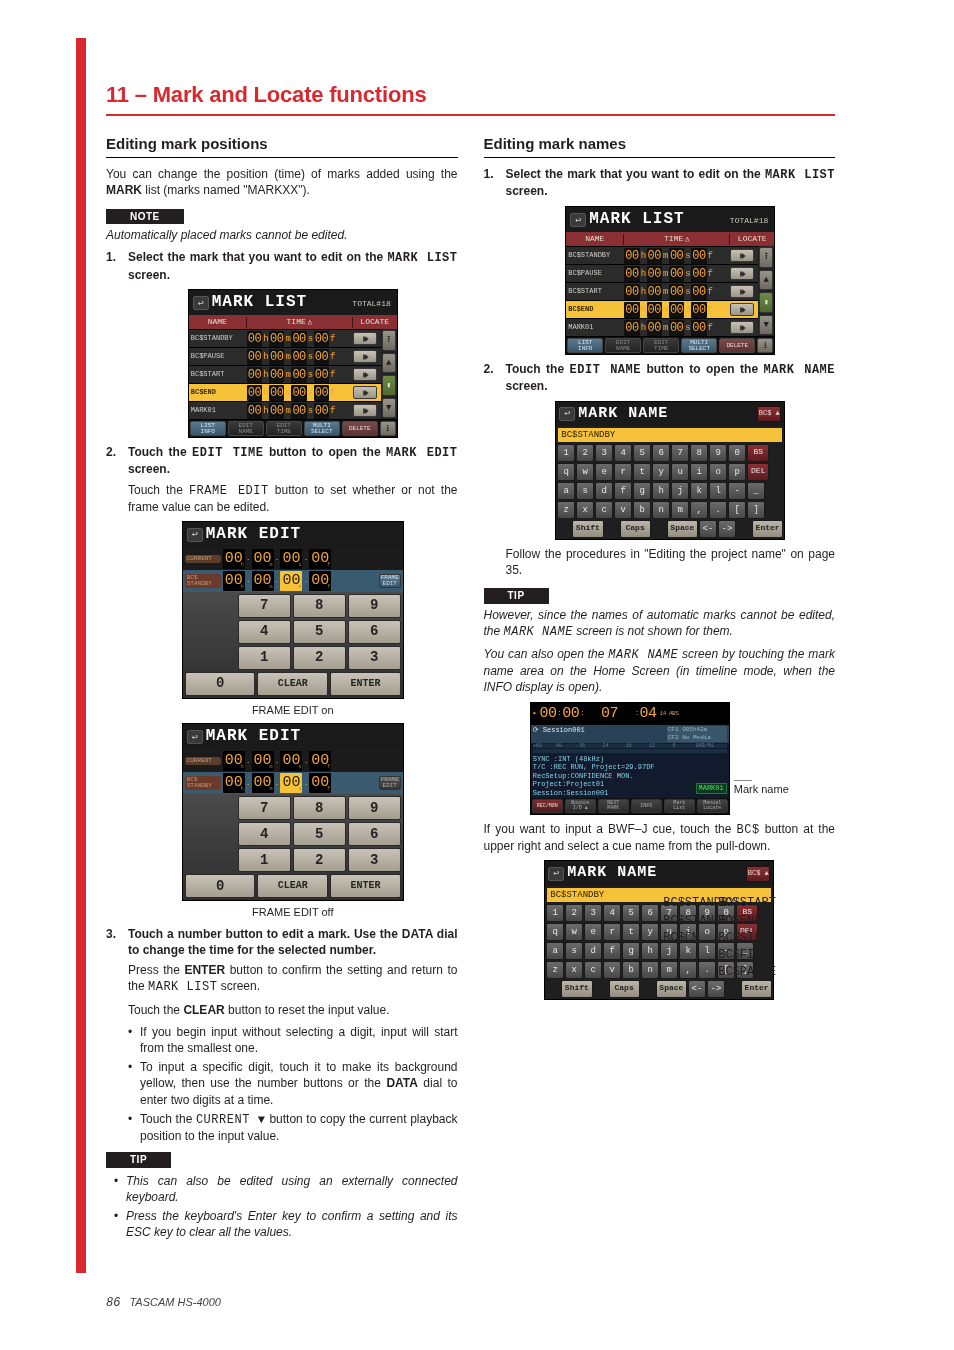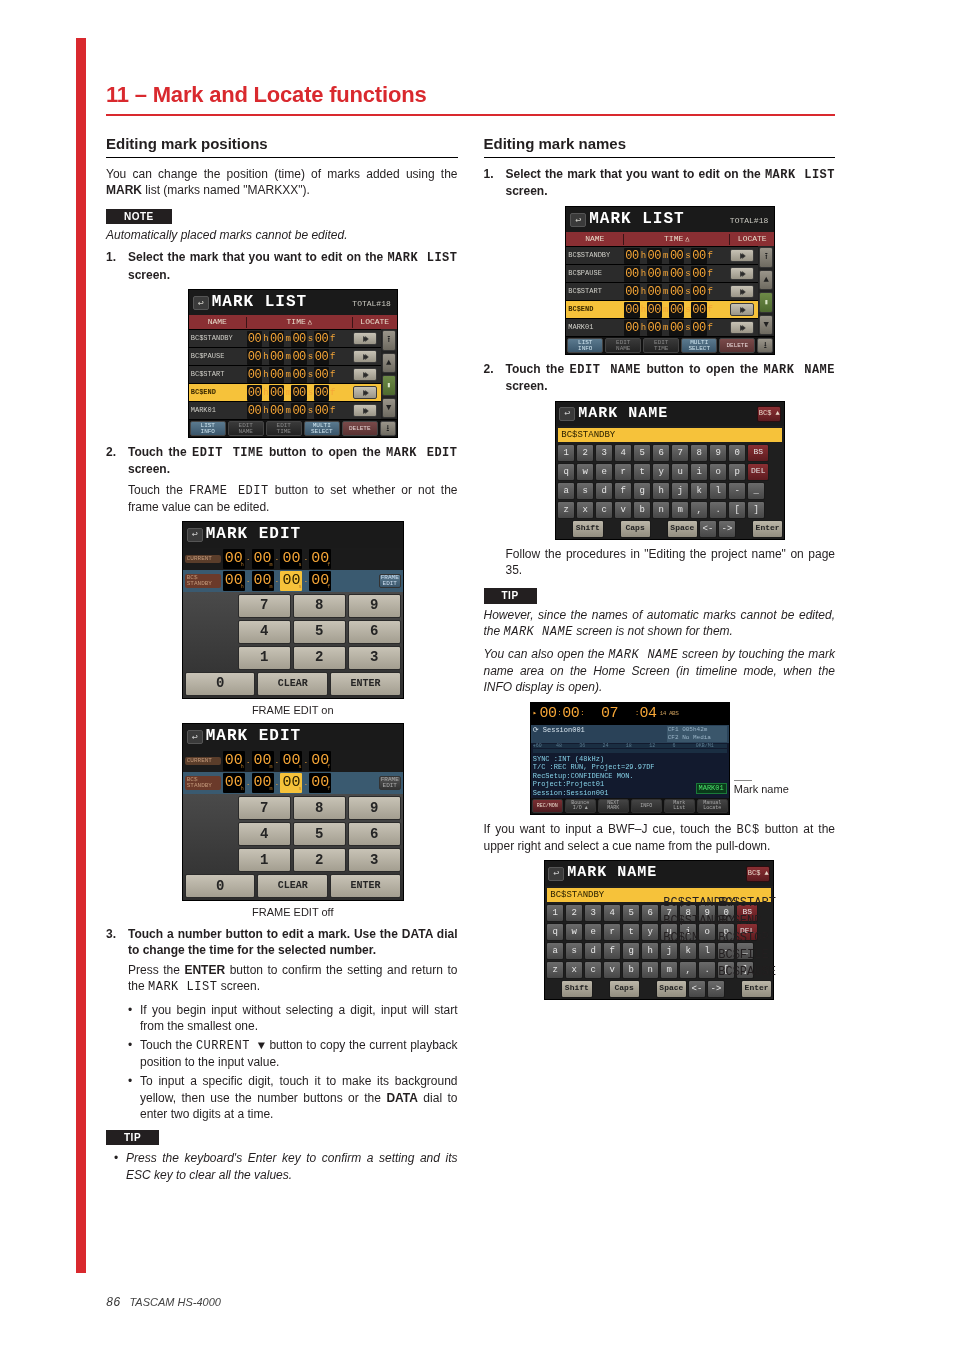--- a/index.html
+++ b/index.html
@@ -6,21 +6,21 @@
   html, body { width: 954px; height: 1350px; background: #fff; font-family: "Helvetica Neue", Arial, sans-serif; color: #231f20; }
   .page { position: relative; width: 913px; height: 1350px; padding: 38px 78px 40px 106px; }
   .side-tab { position: absolute; left: 76px; top: 38px; width: 10px; height: 1235px; background: #d9292e; }
   .chapter-title { font-size: 22px; font-weight: 700; color: #d9292e; margin: 44px 0 6px 0; letter-spacing: -0.2px; }
   .chapter-rule { border: 0; border-top: 2px solid #d9292e; margin-bottom: 18px; }
   .columns { display: flex; gap: 26px; }
   .col { flex: 1; font-size: 12px; line-height: 1.35; }
   h3.section { font-size: 15px; font-weight: 700; margin-bottom: 3px; }
   .sec-rule { border: 0; border-top: 1px solid #000; margin-bottom: 8px; }
   p { margin-bottom: 6px; text-align: justify; }
-  .note-badge, .tip-badge { display: inline-block; background: #231f20; color: #fff; font-size: 10px; font-weight: 700; padding: 1px 18px; margin: 4px 0 3px 0; letter-spacing: 0.5px; }
+  .note-badge, .tip-badge { display: inline-block; background: #231f20; color: #fff; font-size: 10px; font-weight: 700; padding: 1px 24px; margin: 4px 0 3px 0; letter-spacing: 0.5px; }
   .italic { font-style: italic; }
   ol.steps { list-style: none; counter-reset: step; margin: 4px 0 6px 0; }
   ol.steps > li { position: relative; padding-left: 22px; margin-bottom: 6px; text-align: justify; }
   ol.steps > li::before { counter-increment: step; content: counter(step) "."; position: absolute; left: 0; font-weight: 700; }
   ol.steps > li .step-title { font-weight: 700; }
   ol.steps > li p { font-weight: 400; margin-top: 4px; }
   .indent { margin-left: 22px; }
   ul.dots { list-style: none; margin: 4px 0 4px 22px; }
   ul.dots > li { position: relative; padding-left: 12px; margin-bottom: 3px; text-align: justify; }
   ul.dots > li::before { content: "•"; position: absolute; left: 0; }
@@ -386,28 +386,30 @@
             </div>
           <div class="cap">FRAME EDIT off</div>
         </li>
 
         <li>
           <span class="step-title">Touch a number button to edit a mark. Use the DATA dial to change the time for the selected number.</span>
           <p><span>Press the </span><strong>ENTER</strong><span> button to confirm the setting and return to the </span><span class="lcd">MARK LIST</span><span> screen.</span></p>
         </li>
       </ol>
 
+      <p class="indent"><span>Touch the </span><strong>CLEAR</strong><span> button to reset the input value.</span></p>
       <ul class="dots">
         <li>If you begin input without selecting a digit, input will start from the smallest one.</li>
+        <li><span>To input a specific digit, touch it to make its background yellow, then use the number buttons or the </span><strong>DATA</strong><span> dial to enter two digits at a time.</span></li>
         <li><span>Touch the </span><span class="lcd">CURRENT ▼</span><span> button to copy the current playback position to the input value.</span></li>
-        <li><span>To input a specific digit, touch it to make its background yellow, then use the number buttons or the </span><strong>DATA</strong><span> dial to enter two digits at a time.</span></li>
       </ul>
 
       <div class="tip-badge">TIP</div>
       <ul class="tips">
+        <li>This can also be edited using an externally connected keyboard.</li>
         <li>Press the keyboard's Enter key to confirm a setting and its ESC key to clear all the values.</li>
       </ul>
     </div>
 
     <div class="col">
       <h3 class="section">Editing mark names</h3>
       <hr class="sec-rule">
 
       <ol class="steps">
         <li>

